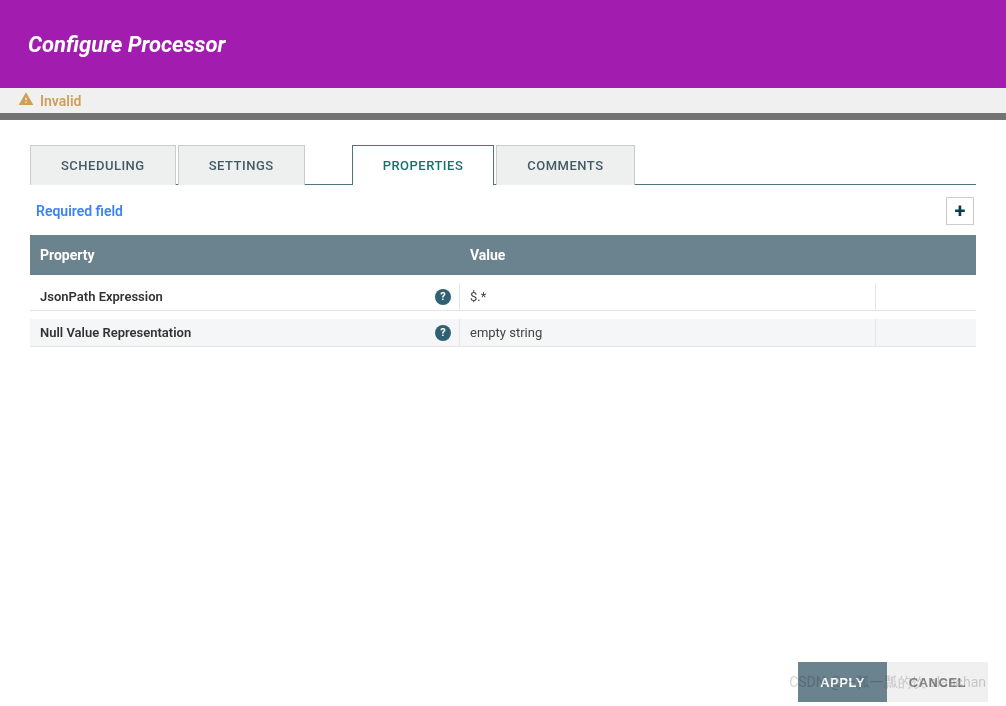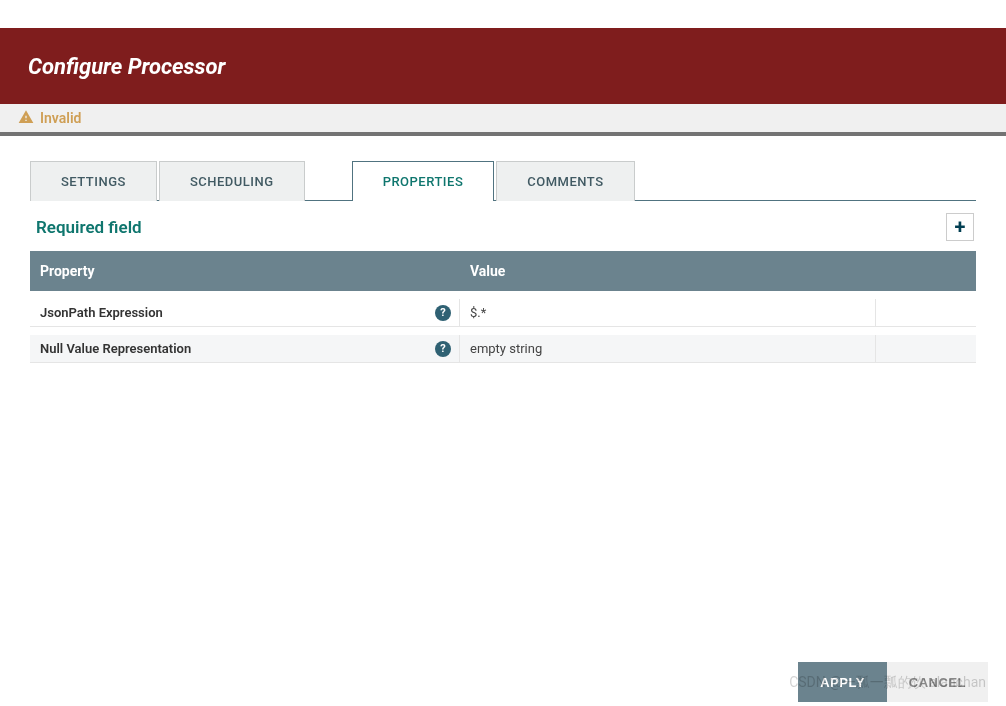--- a/index.html
+++ b/index.html
@@ -9,36 +9,35 @@
     }
     body {
       font-family: -apple-system, BlinkMacSystemFont, "Segoe UI", Roboto, Arial, sans-serif;
       background: #fff;
       width: 1006px;
       height: 706px;
       overflow: hidden;
       position: relative;
     }
     .header {
-      background: #7f1d1d;
+      background: #a21caf;
       color: #fff;
       padding: 20px 28px;
-      height: 76px;
-      display: flex;
-      align-items: center;
-      margin-top: 28px;
+      height: 88px;
+      display: flex;
+      align-items: center;
     }
     .header h1 {
       font-size: 22px;
       font-weight: 700;
       font-style: italic;
     }
     .status-bar {
       background: #f0f0f0;
-      border-bottom: 4px solid #737373;
+      border-bottom: 7px solid #737373;
       padding: 8px 18px;
       display: flex;
       align-items: center;
       gap: 6px;
       height: 32px;
     }
     .warning-icon {
       color: #cf9f55;
       font-size: 16px;
       line-height: 1;
@@ -75,23 +74,23 @@
       color: #0f766e;
       margin-left: 45px;
     }
     .subheader-row {
       display: flex;
       justify-content: space-between;
       align-items: center;
       padding: 12px 2px 10px 6px;
     }
     .req-label {
-      font-size: 17px;
-      font-weight: 600;
-      color: #0f766e;
+      font-size: 14px;
+      font-weight: 600;
+      color: #3b82f6;
     }
     .add-btn {
       width: 28px;
       height: 28px;
       border: 1px solid #ccc;
       background: #fff;
       color: #023f52;
       font-size: 20px;
       font-weight: 700;
       display: flex;
@@ -212,22 +211,22 @@
   <span class="warning-icon">
     <svg width="16" height="16" viewBox="0 0 24 24" fill="currentColor">
         <path d="M1 21h22L12 2 1 21zm12-3h-2v-2h2v2zm0-4h-2v-4h2v4z"></path>
       </svg>
   </span>
   <span class="status-text">Invalid</span>
 </div>
 
 <div class="content-wrap">
   <div class="tabs">
+    <div class="tab">SCHEDULING</div>
     <div class="tab">SETTINGS</div>
-    <div class="tab">SCHEDULING</div>
     <div class="tab active">PROPERTIES</div>
     <div class="tab">COMMENTS</div>
   </div>
 
   <div class="subheader-row">
     <div class="req-label">Required field</div>
     <div class="add-btn">
       <span>+</span>
     </div>
   </div>

